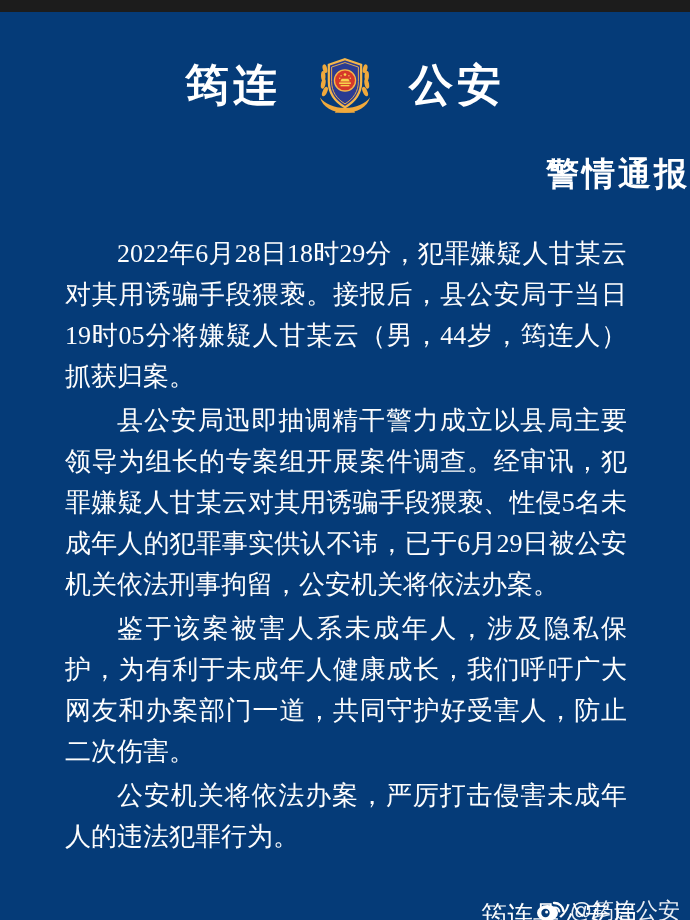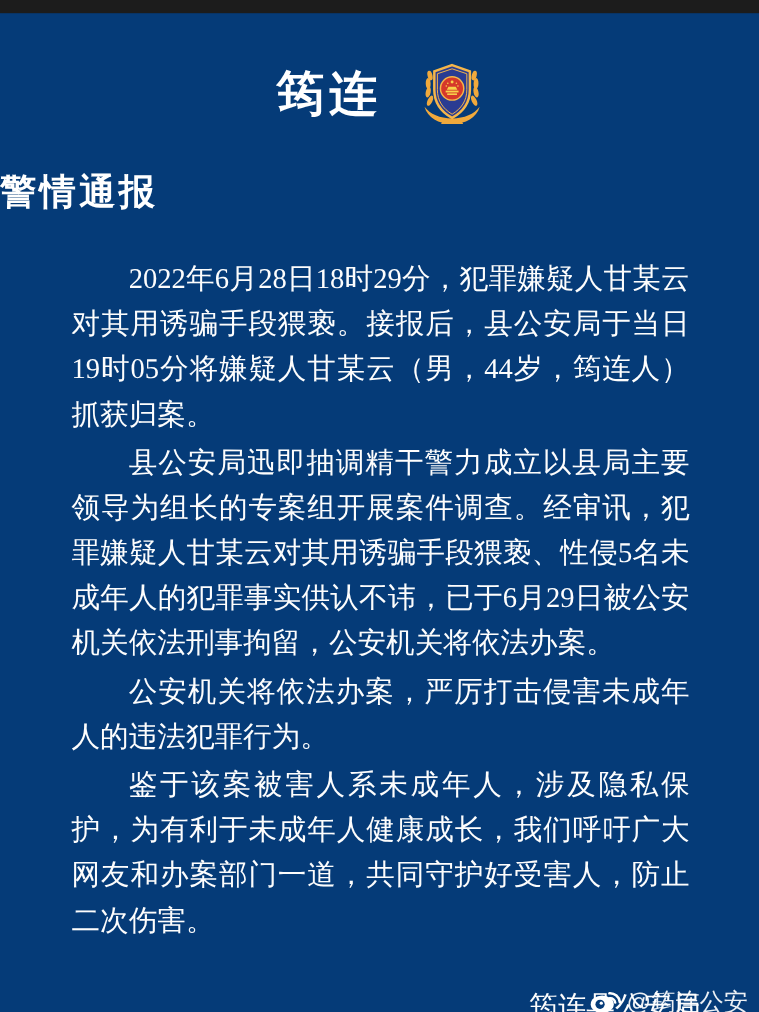--- a/index.html
+++ b/index.html
@@ -34,21 +34,21 @@
     line-height: 1;
   }
   .emblem {
     width: 56px;
     height: 58px;
     display: inline-block;
   }
   .emblem svg { width: 100%; height: 100%; display: block; }
   .title {
     margin: 34px 0 0 0;
-    text-align: left;
+    text-align: right;
     font-family: "Liberation Sans", "DejaVu Sans", sans-serif;
     font-size: 33px;
     font-weight: bold;
     letter-spacing: 3px;
     color: #ffffff;
   }
   .body-text {
     margin-top: 36px;
     padding: 0 63px 0 65px;
     font-size: 26px;
@@ -117,29 +117,30 @@
           <circle cx="43" cy="33.5" r="1.3"></circle>
           <circle cx="57" cy="33.5" r="1.3"></circle>
           <circle cx="40.5" cy="38" r="1.3"></circle>
           <circle cx="59.5" cy="38" r="1.3"></circle>
           <path d="M41.5,44 h17 l-2.5,-5 h-12 Z"></path>
           <rect x="39.5" y="45.5" width="21" height="3"></rect>
           <rect x="42" y="50" width="16" height="2.6"></rect>
         </g>
       </svg>
     </span>
+    <span class="brand">公安</span>
   </div>
 
   <h1 class="title">警情通报</h1>
 
   <div class="body-text">
     <p>2022年6月28日18时29分，犯罪嫌疑人甘某云对其用诱骗手段猥亵。接报后，县公安局于当日19时05分将嫌疑人甘某云（男，44岁，筠连人）抓获归案。</p>
     <p>县公安局迅即抽调精干警力成立以县局主要领导为组长的专案组开展案件调查。经审讯，犯罪嫌疑人甘某云对其用诱骗手段猥亵、性侵5名未成年人的犯罪事实供认不讳，已于6月29日被公安机关依法刑事拘留，公安机关将依法办案。</p>
+    <p>鉴于该案被害人系未成年人，涉及隐私保护，为有利于未成年人健康成长，我们呼吁广大网友和办案部门一道，共同守护好受害人，防止二次伤害。</p>
     <p>公安机关将依法办案，严厉打击侵害未成年人的违法犯罪行为。</p>
-    <p>鉴于该案被害人系未成年人，涉及隐私保护，为有利于未成年人健康成长，我们呼吁广大网友和办案部门一道，共同守护好受害人，防止二次伤害。</p>
   </div>
 
   <div class="signature">
     <div>筠连县公安局</div>
 
   </div>
 
   <div class="watermark">
     <span class="weibo-icon">
       <svg viewBox="0 0 30 26" xmlns="http://www.w3.org/2000/svg" aria-hidden="true">

